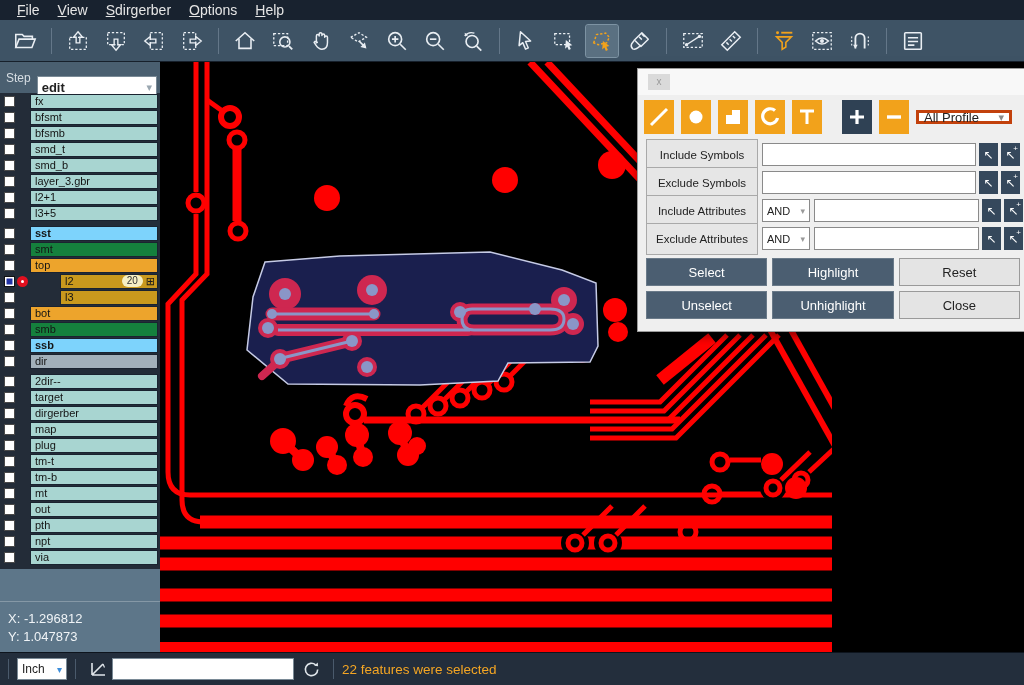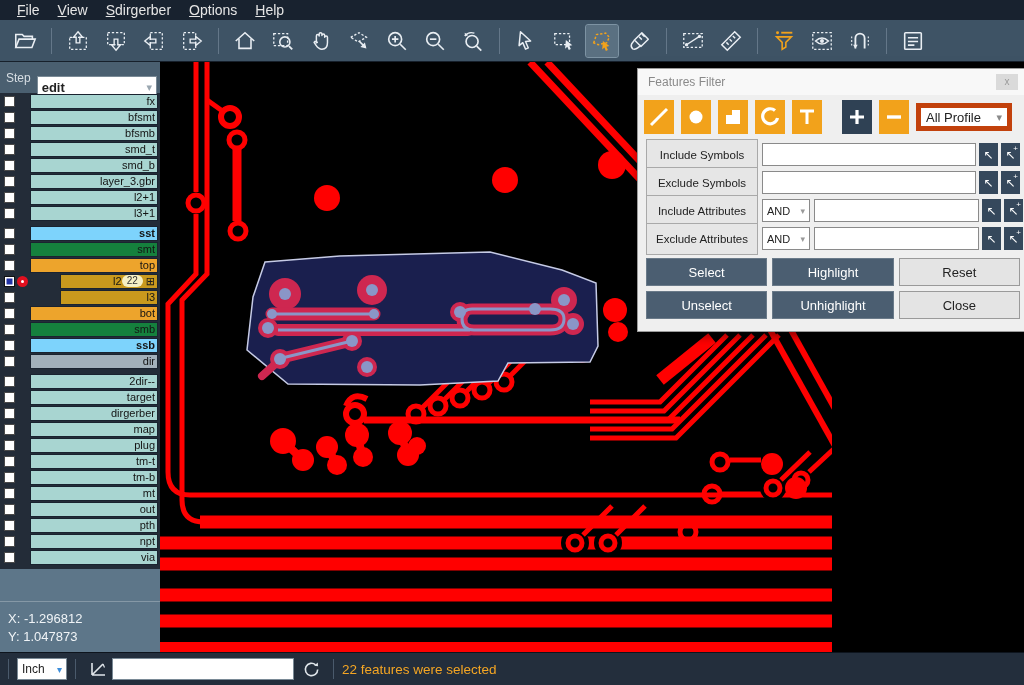--- a/index.html
+++ b/index.html
@@ -22,21 +22,21 @@
   .main { position:absolute; top:62px; left:0; width:832px; height:590px; display:flex; }
 
   
   .sidebar { width:160px; height:590px; background:#232c38; display:flex; flex-direction:column; flex:none; }
   .steprow { height:31px; background:#4a5f70; display:flex; align-items:center; padding:0 3px 0 6px; flex:none; }
   .steplabel { color:#d7dee4; font-size:12px; margin-right:6px; }
   .stepselect { flex:1; height:24px; background:#fff; border:1px solid #7a8a96; display:flex; align-items:center; padding:0 4px;margin-top:20px; }
   .stepselect .val { flex:1; font-size:13px; font-weight:bold; color:#222; }
   .stepselect .chev { color:#9aa7b0; font-size:11px; }
 
-  .layergroup { margin-bottom:4px;text-align:right; }
+  .layergroup { margin-bottom:4px; }
   .lrow { height:16px; display:flex; align-items:center; }
   .cb { width:11px; height:11px; background:#fff; border:1px solid #4a4a4a; margin-left:4px; flex:none; }
   .cb.checked { background:#2233a4; box-shadow:inset 0 0 0 1.5px #fff; border-color:#111; }
   .ind { width:15px; height:15px; flex:none; position:relative; }
   .ind.active::before { content:""; position:absolute; left:2px; top:2px; width:11px; height:11px; border-radius:50%; background:#e2101f; }
   .ind.active::after { content:""; position:absolute; left:6px; top:6px; width:3px; height:3px; border-radius:50%; background:#fff; }
   .lcell { flex:1; height:15px; margin-right:2px; display:flex; align-items:center; padding:0 2px 0 4px; border:1px solid #1a2330; font-size:11px; color:#141414; overflow:hidden; }
   .lname { flex:1; white-space:nowrap; }
   .badge { background:#f6efc3; border-radius:8px; font-size:10px; padding:0 5px; color:#333; line-height:12px; }
   .gridic { font-size:11px; line-height:11px; color:#1a1a1a; margin-left:3px; }
@@ -55,21 +55,21 @@
   
   .dialog { position:absolute; left:637px; top:68px; width:392px; height:264px; background:#efefef;
             border:1px solid #9a9a9a; box-shadow:3px 3px 10px rgba(0,0,0,.55); z-index:5; }
   .dtitlebar { height:26px; background:#f8f8f8; display:flex; align-items:center; padding:0 10px; }
   .dtitle { flex:1; color:#8a8a8a; font-size:12px; }
   .dclose { width:22px; height:16px; background:#dadada; color:#9a9a9a; font-size:10px; line-height:16px; text-align:center; }
   .diconrow { display:flex; align-items:center; padding:5px 6px 4px 6px; }
   .dico { width:30px; height:34px; margin-right:7px; display:flex; align-items:center; justify-content:center; }
   .dico.orange { background:#f2a21b; } .dico.navy { background:#2f4154; }
   .dico.sp { margin-left:13px; }
-  .profselect { margin-left:0; width:96px; height:28px; background:#fff; border:5px solid #c2410c; display:flex; align-items:center; padding:0 5px; }
+  .profselect { margin-left:0; width:96px; height:14px; background:#fff; border:3px solid #c2410c; display:flex; align-items:center; padding:0 5px; }
   .profselect .val { flex:1; font-size:13px; color:#222; }
   .profselect .chev { color:#8a8a8a; font-size:11px; }
   .drow { display:flex; align-items:center; margin:5px 8px; height:23px; }
   .dlabelbtn { width:112px; height:32px; background:#e6e6e6; border:1px solid #a9a9a9; font-size:11.5px; color:#222;
                display:flex; align-items:center; justify-content:center; flex:none; }
   .andsel { width:48px; height:23px; background:#fff; border:1px solid #8a8a8a; margin-left:4px; display:flex; align-items:center; padding:0 4px; flex:none; }
   .andsel .val { flex:1; font-size:11px; color:#222; }
   .andsel .chev { color:#999; font-size:9px; }
   .dinput { flex:1; height:23px; background:#fff; border:1px solid #8a8a8a; margin-left:4px; font-size:12px; padding:0 4px; font-family:"Liberation Sans",sans-serif; }
   .arrbtn { width:19px; height:23px; background:#35485c; color:#fff; margin-left:3px; font-size:12px;
@@ -319,21 +319,21 @@
           <span class="ind"></span>
           <span class="lcell c-cyan">
             <span class="lname">l2+1</span>
 
           </span>
         </div>
         <div class="lrow">
           <span class="cb"></span>
           <span class="ind"></span>
           <span class="lcell c-cyan">
-            <span class="lname">l3+1</span>
+            <span class="lname">l3+5</span>
 
           </span>
         </div>
     </div>
 
     <div class="layergroup">
       <div class="lrow">
           <span class="cb"></span>
           <span class="ind"></span>
           <span class="lcell c-white">
@@ -355,21 +355,21 @@
           <span class="lcell c-orange">
             <span class="lname">top</span>
 
           </span>
         </div>
         <div class="lrow">
           <span class="cb checked"></span>
           <span class="ind active"></span>
           <span class="lcell c-gold">
             <span class="lname">l2</span>
-            <span class="badge">22</span>
+            <span class="badge">20</span>
             <span class="gridic">⊞</span>
           </span>
         </div>
         <div class="lrow">
           <span class="cb"></span>
           <span class="ind"></span>
           <span class="lcell c-gold">
             <span class="lname">l3</span>
 
           </span>
@@ -641,21 +641,20 @@
             <circle cx="112" cy="252" r="5"></circle>
             <circle cx="214" cy="252" r="5"></circle>
         </g>
       </g>
     </svg>
   </div>
 </div>
 
 <div class="dialog">
   <div class="dtitlebar">
-    <span class="dtitle">Features Filter</span>
     <span class="dclose">x</span>
   </div>
 
   <div class="diconrow">
     <span class="dico orange">
       <svg width="24" height="24" viewBox="0 0 24 24">
           <path d="M4,20 L20,4" stroke="#fff" stroke-width="3" fill="none"></path>
         </svg>
     </span>
     <span class="dico orange">

